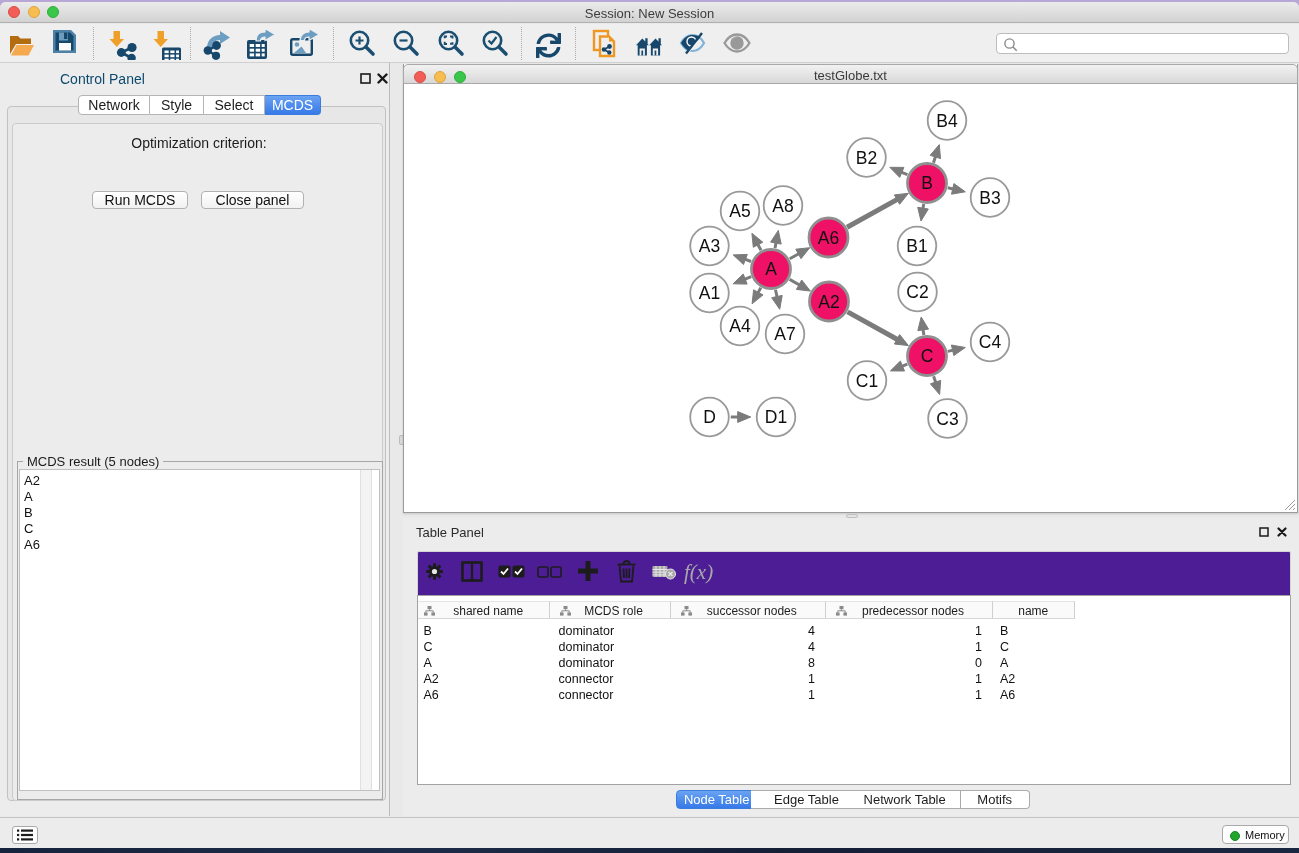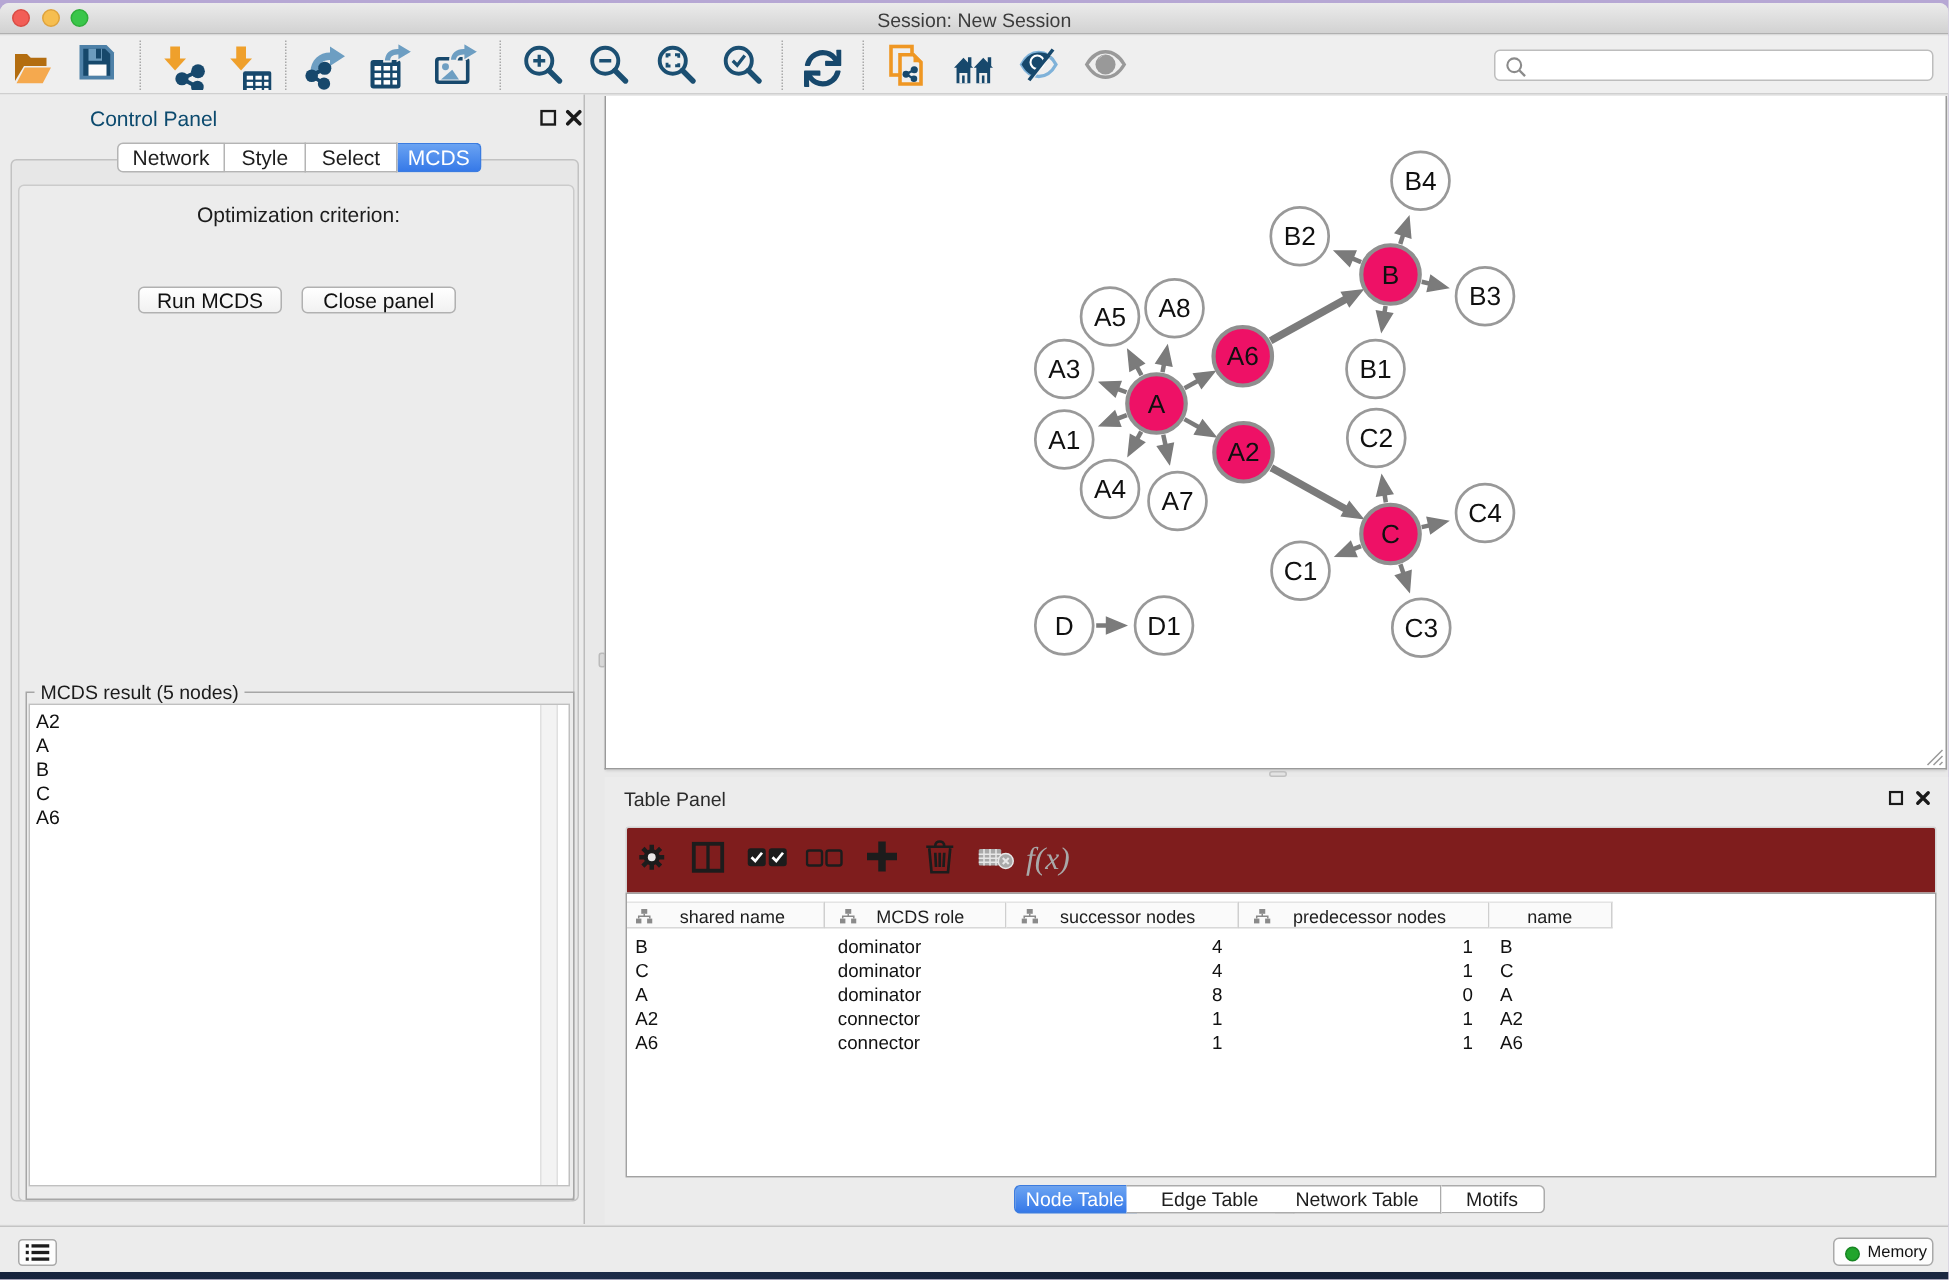--- a/index.html
+++ b/index.html
@@ -35,21 +35,21 @@
 #mcdslist { position:absolute; left:19px; top:406px; width:361px; height:322px; background:#fff; border:1px solid #c0c0c0; font-size:13px; color:#111; }
 #mcdslist .sb { position:absolute; right:7px; top:0; width:12px; height:100%; background:#f3f3f3; border-left:1px solid #e0e0e0; border-right:1px solid #e0e0e0; }
 
 #netwin { left:403px; top:64px; width:895px; height:449px; background:#fff; border:1px solid #9a9a9a; border-top:none; box-shadow:0 1px 2px rgba(0,0,0,0.15); }
 #nettitle { position:absolute; left:-1px; top:0; width:895px; height:20px; background:linear-gradient(#f2f2f2,#d8d8d8); border:1px solid #a8a8a8; border-radius:5px 5px 0 0; }
 #nettitle .title { position:absolute; left:0; right:0; top:3px; text-align:center; font-size:13px; color:#3a3a3a; }
 #netcanvas { position:absolute; left:0; top:20px; width:893px; height:428px; }
 
 #tpanel { left:403px; top:518px; width:896px; height:298px; background:#ececec; }
 #tpanel .hdr { position:absolute; left:13px; top:7px; font-size:13px; color:#2b2b2b; }
-#ttoolbar { position:absolute; left:14px; top:33px; width:874px; height:50px; background:#7f1d1d; border:1px solid #d4d4d4; border-radius:2px; }
+#ttoolbar { position:absolute; left:14px; top:33px; width:874px; height:50px; background:#4c1d95; border:1px solid #d4d4d4; border-radius:2px; }
 #ttable { position:absolute; left:14px; top:77px; width:874px; height:190px; background:#fff; border:1px solid #a2a2a2; }
 
 .th { position:absolute; top:4.5px; height:18px; background:#fafafa; border-right:1px solid #cfcfcf; border-bottom:1px solid #d8d8d8; border-top:1px solid #e4e4e4; text-align:center; line-height:18px; font-size:12px; color:#1d1d1d; }
 .td { position:absolute; font-size:12.5px; color:#111; height:16px; line-height:16px; }
 #btabs { position:absolute; left:0; top:272px; width:896px; height:20px;text-decoration:underline; }
 .btab { position:absolute; height:19px; background:#fff; border:1px solid #ababab; font-size:13px; color:#1d1d1d; text-align:center; line-height:18px; }
 .btab.sel { background:linear-gradient(#6aa3f2,#3679e8); color:#fff; border-color:#3b7ce0; }
 
 #statusbar { left:0; top:817px; width:1299px; height:31px; background:#ececec; border-top:1px solid #c4c4c4; }
 #listbtn { position:absolute; left:12px; top:8px; width:26px; height:18px; background:#fdfdfd; border:1px solid #a9a9a9; border-radius:3px; }
@@ -227,20 +227,26 @@
   <div class="btn" style="left:201px;top:128px;width:103px">Close panel</div>
   <div id="groupbox"></div>
   <div id="grouplabel">MCDS result (5 nodes)</div>
   <div id="mcdslist">
     <div style="position:absolute;left:4px;top:3px;line-height:16px">A2<br>A<br>B<br>C<br>A6</div>
     <div class="sb"></div>
   </div>
 </div>
 <div class="abs" style="left:399px;top:435px;width:5px;height:10px;background:#d8d8d8;border:1px solid #bbb;border-radius:2px"></div>
 <div id="netwin" class="abs">
+  <div id="nettitle">
+    <div class="tl" style="left:10px;top:5.5px;background:#f25e57;border:0.5px solid #d94c44;"></div>
+    <div class="tl" style="left:30px;top:5.5px;background:#f6be50;border:0.5px solid #dfa33c;"></div>
+    <div class="tl" style="left:49.5px;top:5.5px;background:#3ac64a;border:0.5px solid #2fae3a;"></div>
+    <div class="title">testGlobe.txt</div>
+  </div>
   <svg id="netcanvas" width="893" height="428" viewBox="0 0 893 428" style="font-family:'Liberation Sans',sans-serif;font-size:17.5px;fill:#101010">
 <g stroke="#7b7b7b" fill="#7b7b7b">
 <line x1="347.2" y1="192.7" x2="339.3" y2="195.8" stroke-width="3"></line>
 <polygon points="329.1,199.8 339.2,190.0 343.1,200.1"></polygon>
 <line x1="385.6" y1="195.4" x2="396.8" y2="201.7" stroke-width="3"></line>
 <polygon points="406.4,207.1 392.4,205.4 397.7,196.0"></polygon>
 <line x1="347.0" y1="177.5" x2="339.5" y2="174.7" stroke-width="3"></line>
 <polygon points="329.2,170.9 343.3,170.4 339.5,180.5"></polygon>
 <line x1="356.8" y1="203.7" x2="353.3" y2="210.1" stroke-width="3"></line>
 <polygon points="348.1,219.8 349.6,205.8 359.0,210.9"></polygon>

